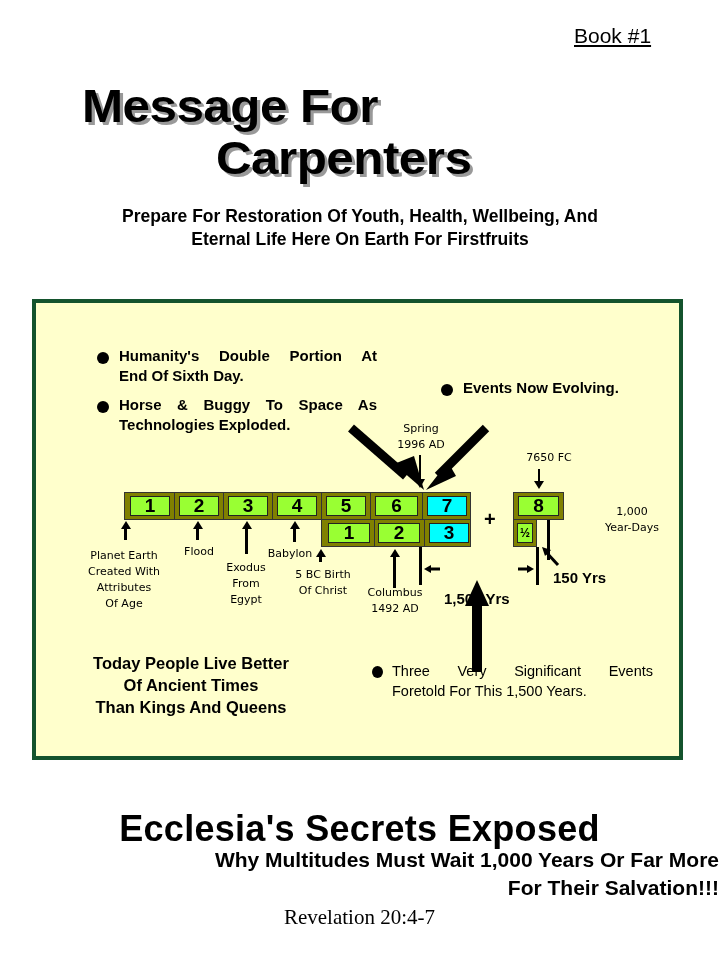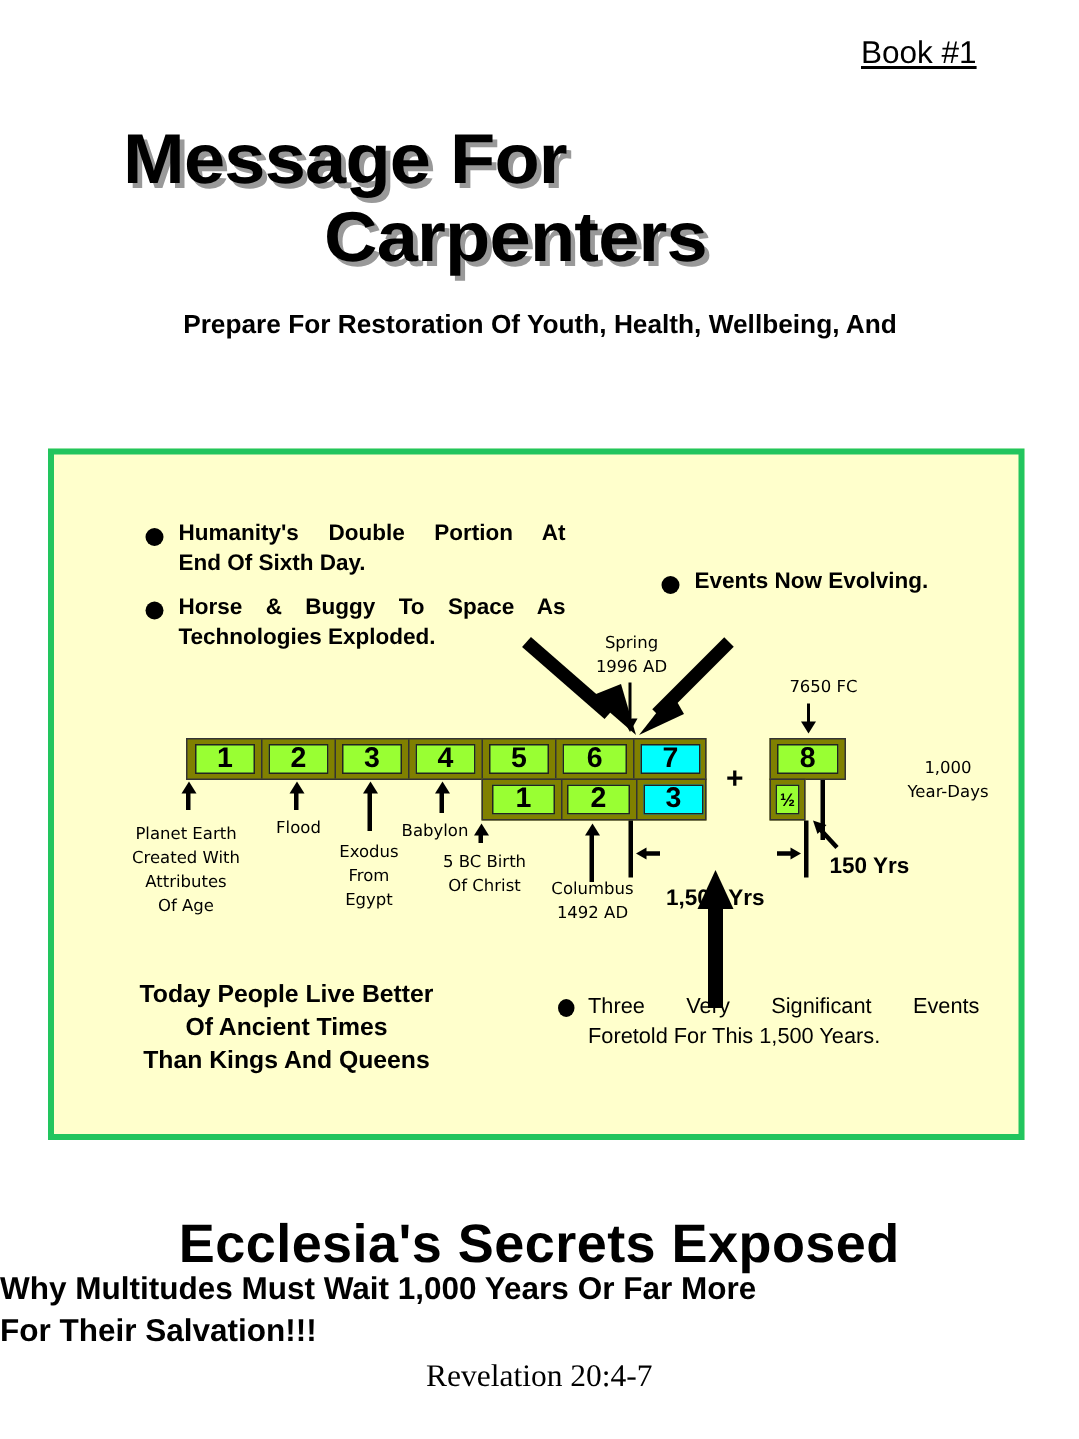--- a/index.html
+++ b/index.html
@@ -4,45 +4,46 @@
 <style>
   html, body { margin: 0; padding: 0; background: #ffffff; }
   body { width: 719px; height: 959px; position: relative; overflow: hidden; font-family: "Liberation Sans", sans-serif; color: #000; }
   .abs { position: absolute; }
   .book-num { left: 574px; top: 24px; font-size: 21px; text-decoration: underline; font-family: "Liberation Sans", sans-serif; }
   .title { font-family: "Liberation Sans", sans-serif; font-weight: 900; font-size: 47px; letter-spacing: -0.5px; color: #000;
            text-shadow: 3px 3px 0 #999; line-height: 1; transform: scaleX(1.05); transform-origin: left; }
   .title1 { left: 82px; top: 82px; }
   .title2 { left: 216px; top: 134px; }
   .subtitle { left: 40px; width: 640px; top: 205px; text-align: center; font-weight: 900; font-size: 17.5px; line-height: 23px; }
-  .panel { left: 32px; top: 299px; width: 643px; height: 453px; background: #ffffcc; border: 4px solid #22c55e; box-sizing: content-box; }
+  .panel { left: 32px; top: 299px; width: 643px; height: 453px; background: #ffffcc; border: 4px solid #14532d; box-sizing: content-box; }
   .bullet-text { font-weight: bold; font-size: 15px; line-height: 20px; text-align: justify; text-align-last: left; }
   .bullet { width: 12px; height: 12px; border-radius: 50%; background: #000; }
   .small { font-family: "DejaVu Sans", sans-serif; font-size: 11px; line-height: 16px; text-align: center; color: #000; }
   .box-row { height: 28px; background: #808000; border: 1px solid #333; box-sizing: border-box; }
   .cell { position: absolute; top: 3px; height: 20px; border: 1px solid #222; box-sizing: border-box;
           font-weight: bold; font-size: 19px; line-height: 18px; text-align: center; }
   .g { background: #99ff33; }
   .c { background: #00ffff; }
   .vline { background: #000; width: 3px; }
   .sep { position: absolute; top: 0; width: 1px; height: 100%; background: #333; }
   .arrow-up { width: 0; height: 0; border-left: 5px solid transparent; border-right: 5px solid transparent; border-bottom: 8px solid #000; }
   .bold15 { font-weight: bold; font-size: 15px; }
   .bottom-title { left: 0; width: 719px; top: 808px; text-align: center; font-weight: 900; font-size: 36px; letter-spacing: 0.3px; }
-  .bottom-sub { left: 0; width: 719px; top: 846px; text-align: left; font-weight: bold; font-size: 21px; line-height: 28px; }
+  .bottom-sub { left: 0; width: 719px; top: 846px; text-align: right; font-weight: bold; font-size: 21px; line-height: 28px; }
   .ref { left: 0; width: 719px; top: 905px; text-align: center; font-family: "Liberation Serif", serif; font-size: 21px; }
 </style>
 </head>
 <body>
 
 <div class="abs book-num">Book #1</div>
 <div class="abs title title1">Message For</div>
 <div class="abs title title2">Carpenters</div>
 <div class="abs subtitle">
   <div>Prepare For Restoration Of Youth, Health, Wellbeing, And</div>
+  <div>Eternal Life Here On Earth For Firstfruits</div>
 </div>
 
 <div class="abs panel">
 
   <div class="abs bullet" style="left:61px; top:49px;"></div>
   <div class="abs bullet-text" style="left:83px; top:43px; width:258px;">
     <div style="text-align:justify; text-align-last:justify;">Humanity's Double Portion At</div>
     <div>End Of Sixth Day.</div>
   </div>
   <div class="abs bullet" style="left:61px; top:98px;"></div>

